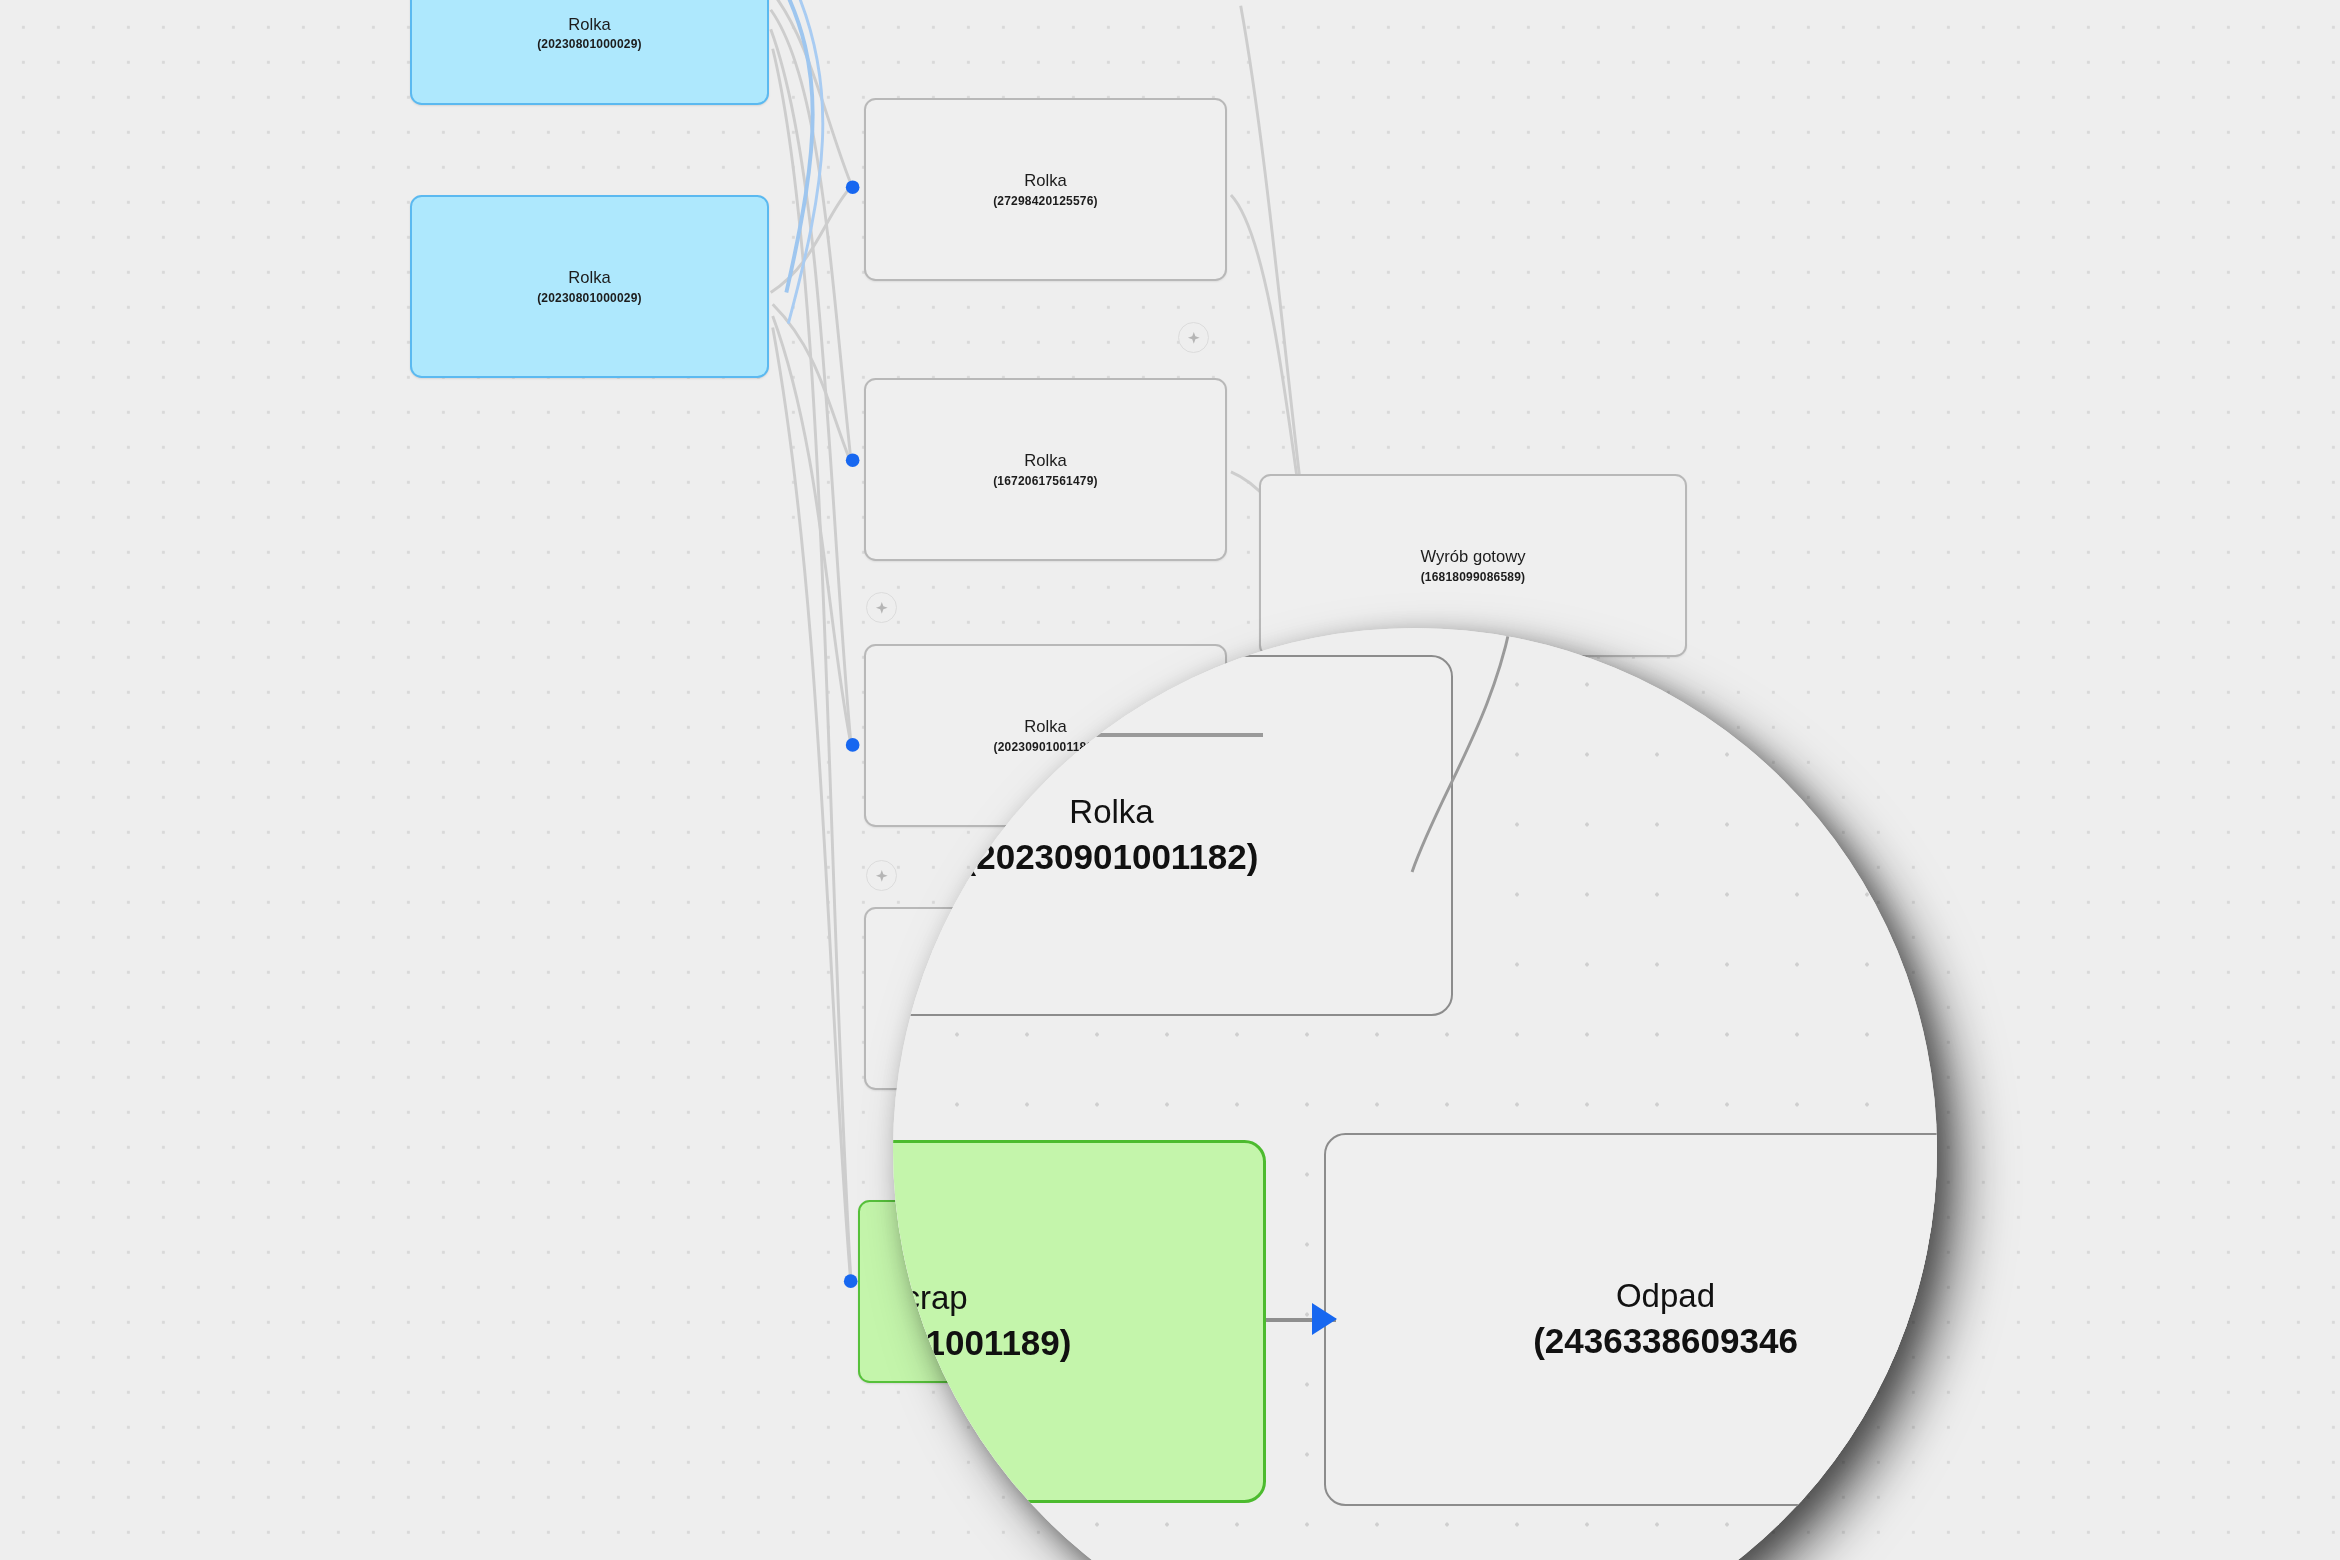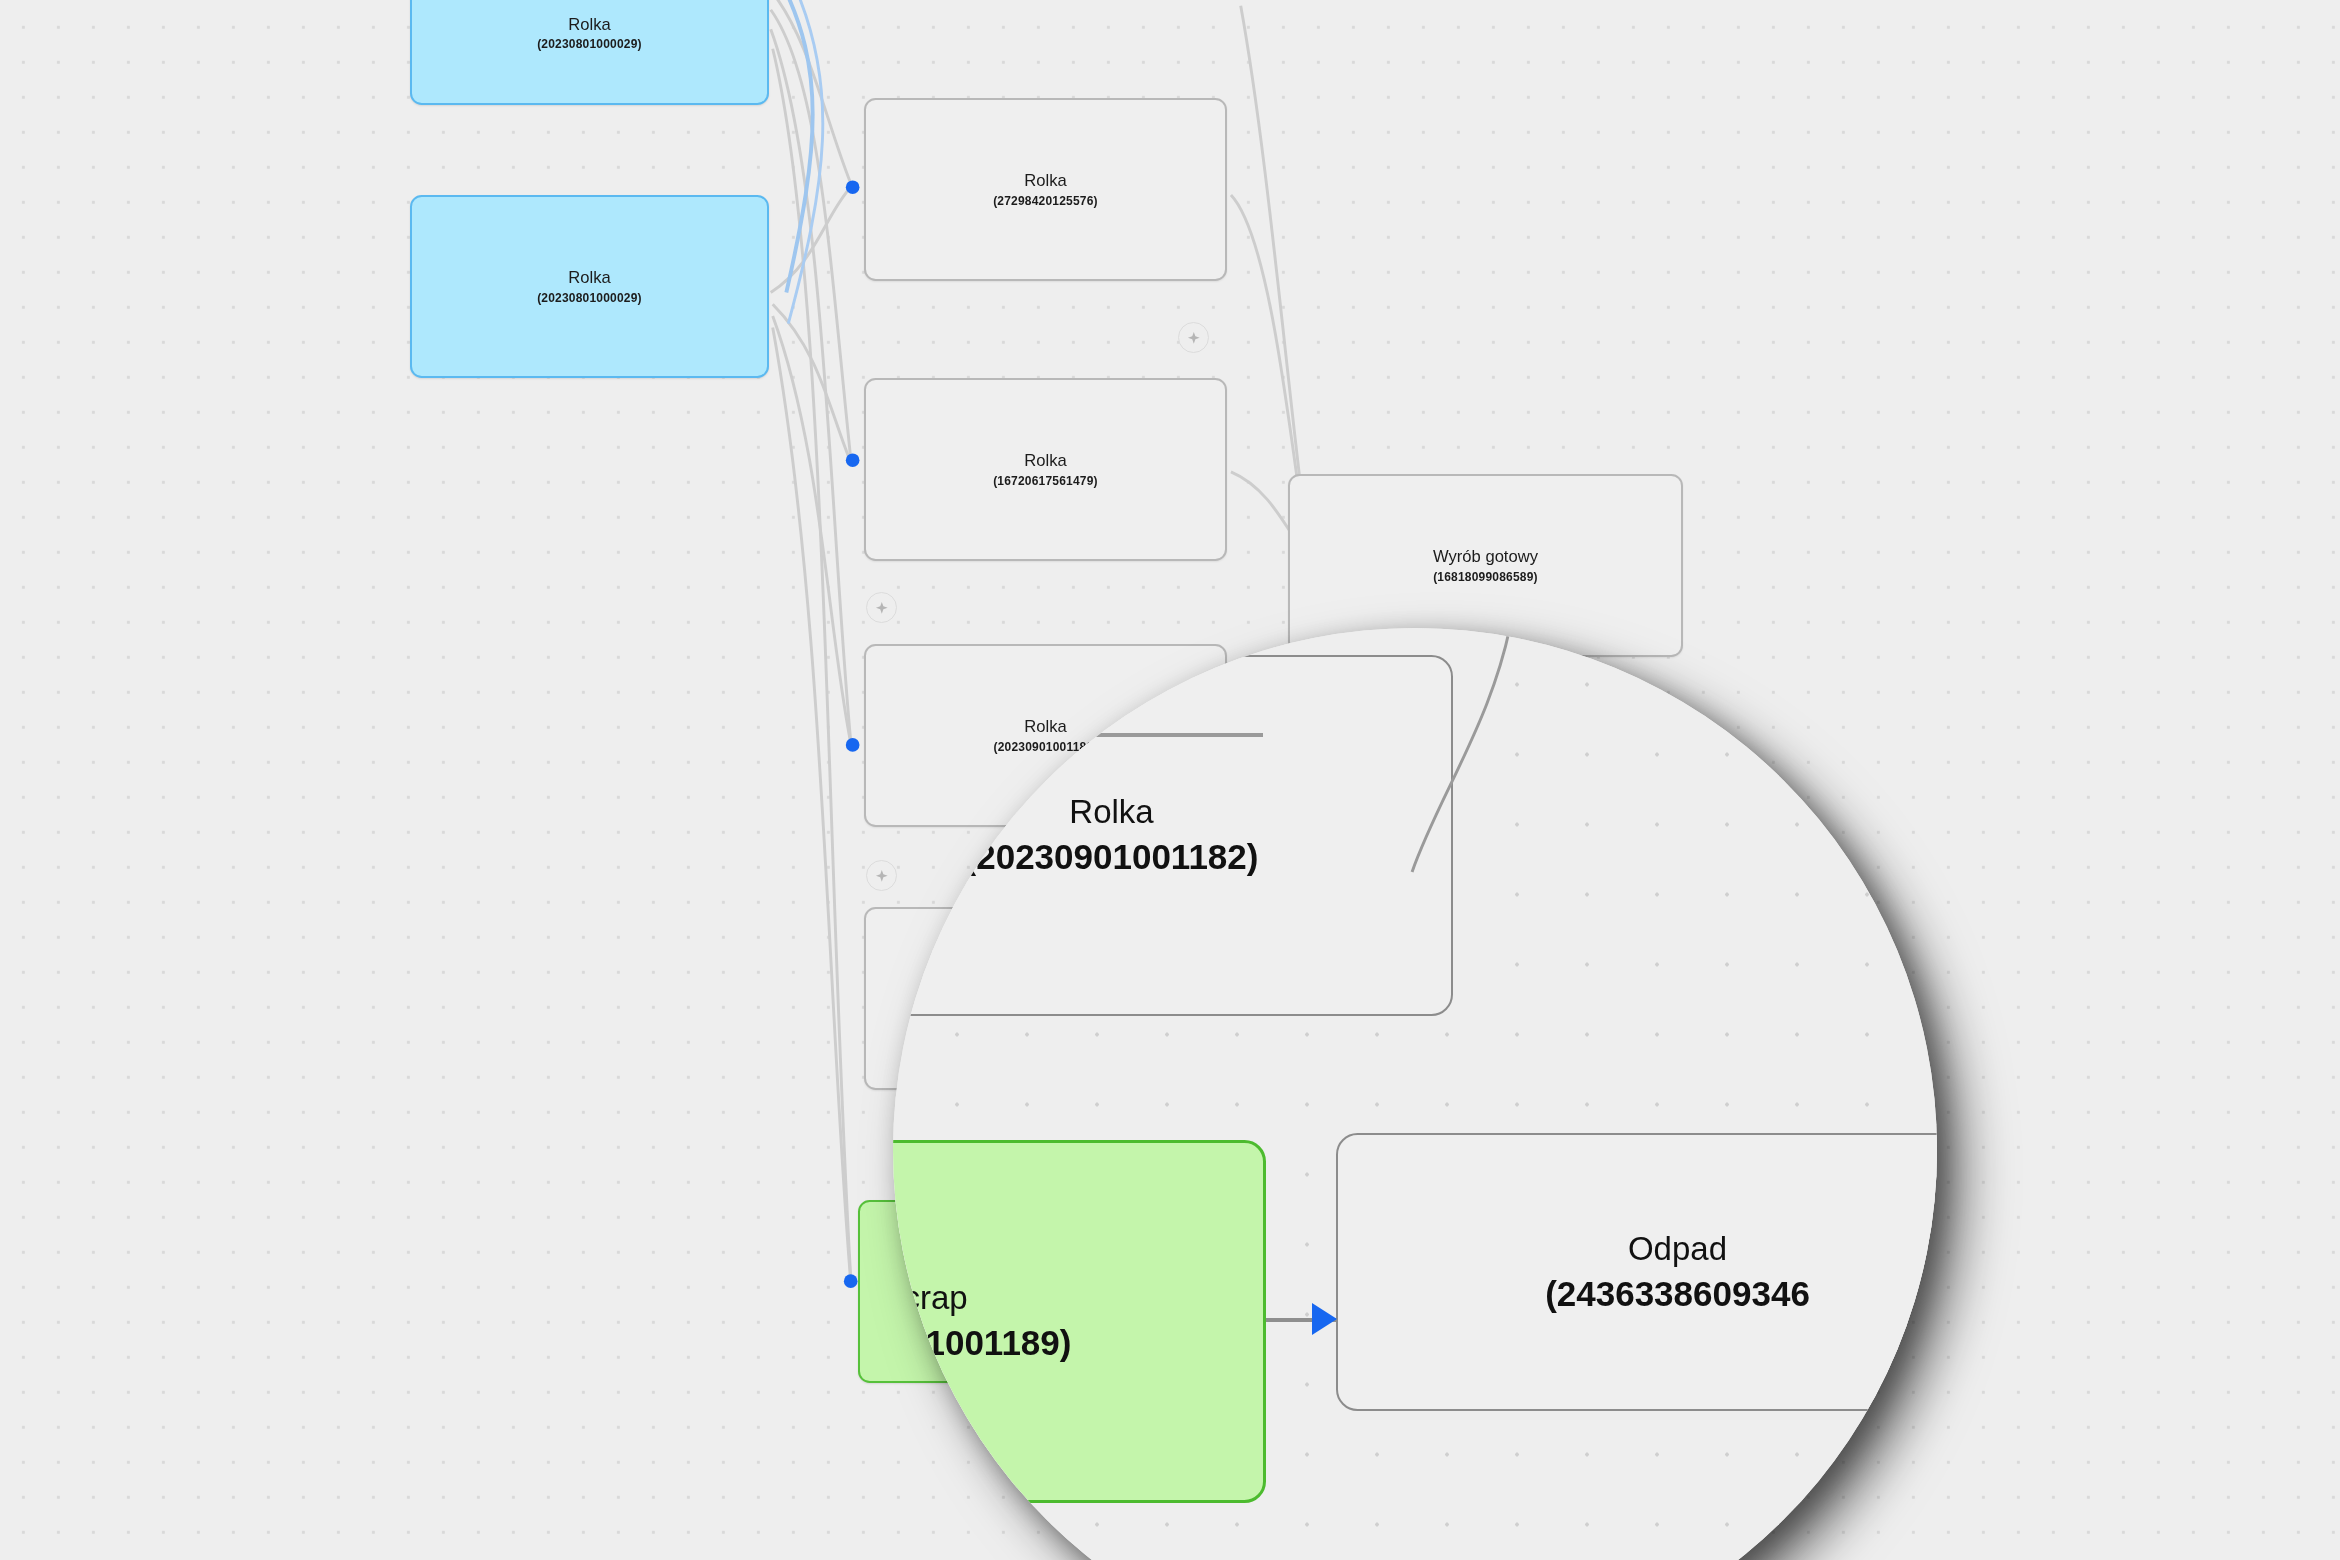--- a/index.html
+++ b/index.html
@@ -165,21 +165,21 @@
   <div class="node plain" style="left:864px;top:907px;width:363px;height:183px;">
     <span class="n-title">Rolka</span>
     <span class="n-code">(20230901001187)</span>
   </div>
 
   <div class="node green" style="left:858px;top:1200px;width:363px;height:183px;">
     <span class="n-title">Scrap</span>
     <span class="n-code">(20230901001189)</span>
   </div>
 
-  <div class="node plain" style="left:1288px;top:474px;width:395px;height:183px;">
+  <div class="node plain" style="left:1259px;top:474px;width:428px;height:183px;">
     <span class="n-title">Wyrób gotowy</span>
     <span class="n-code">(16818099086589)</span>
   </div>
 
   <div class="plusbtn" style="left:1178px;top:322px;">
     <span>
       <svg width="15.6" height="15.6" viewBox="0 0 16 16">
           <path d="M8 2 L9.6 6.4 L14 8 L9.6 9.6 L8 14 L6.4 9.6 L2 8 L6.4 6.4 Z" fill="#b5b5b5"></path>
         </svg>
     </span>
@@ -208,21 +208,21 @@
       <span class="n-code">(20230901001182)</span>
     </div>
 
     <div class="l-line" style="left:-137px;top:105px;width:507px;height:3.9px;background:#9a9a9a;"></div>
 
     <div class="lnode green" style="left:-310px;top:512px;width:683px;height:363px;">
       <span class="n-title">Scrap</span>
       <span class="n-code">(20230901001189)</span>
     </div>
 
-    <div class="lnode plain" style="left:443px;top:505px;width:683px;height:278px;">
+    <div class="lnode plain" style="left:431px;top:505px;width:683px;height:373px;">
       <span class="n-title">Odpad</span>
       <span class="n-code">(2436338609346</span>
     </div>
 
     <div class="l-edge" style="left:373px;top:690px;width:70px;"></div>
     <div class="l-arrow" style="left:419px;top:675px;"></div>
 
     <svg style="position:absolute;left:0;top:0;width:1044px;height:1044px;" viewBox="0 0 1070 1070" width="1044" height="1044">
       <path d="M636 -20 C 618 90, 560 170, 532 250" fill="none" stroke="#9a9a9a" stroke-width="3"></path>
     </svg>

